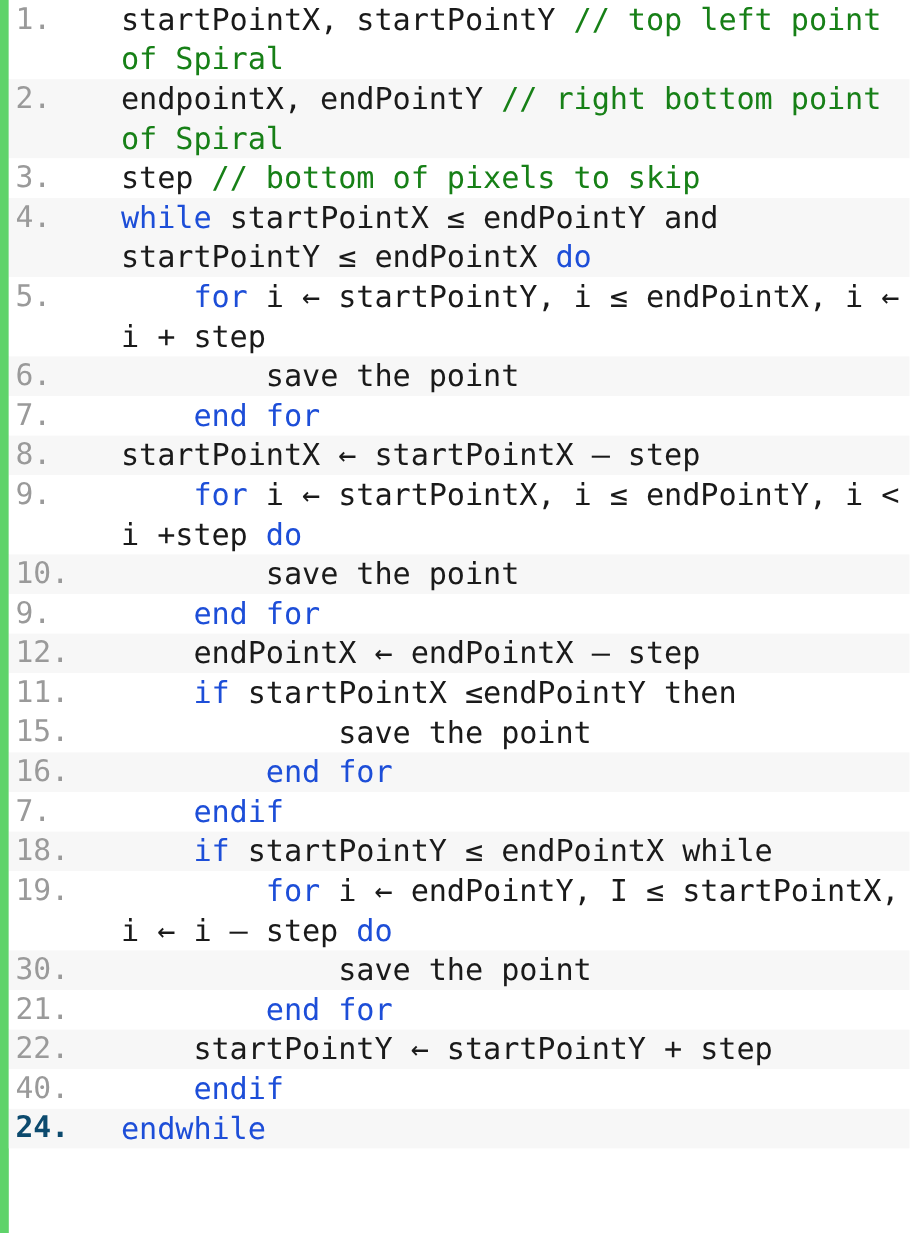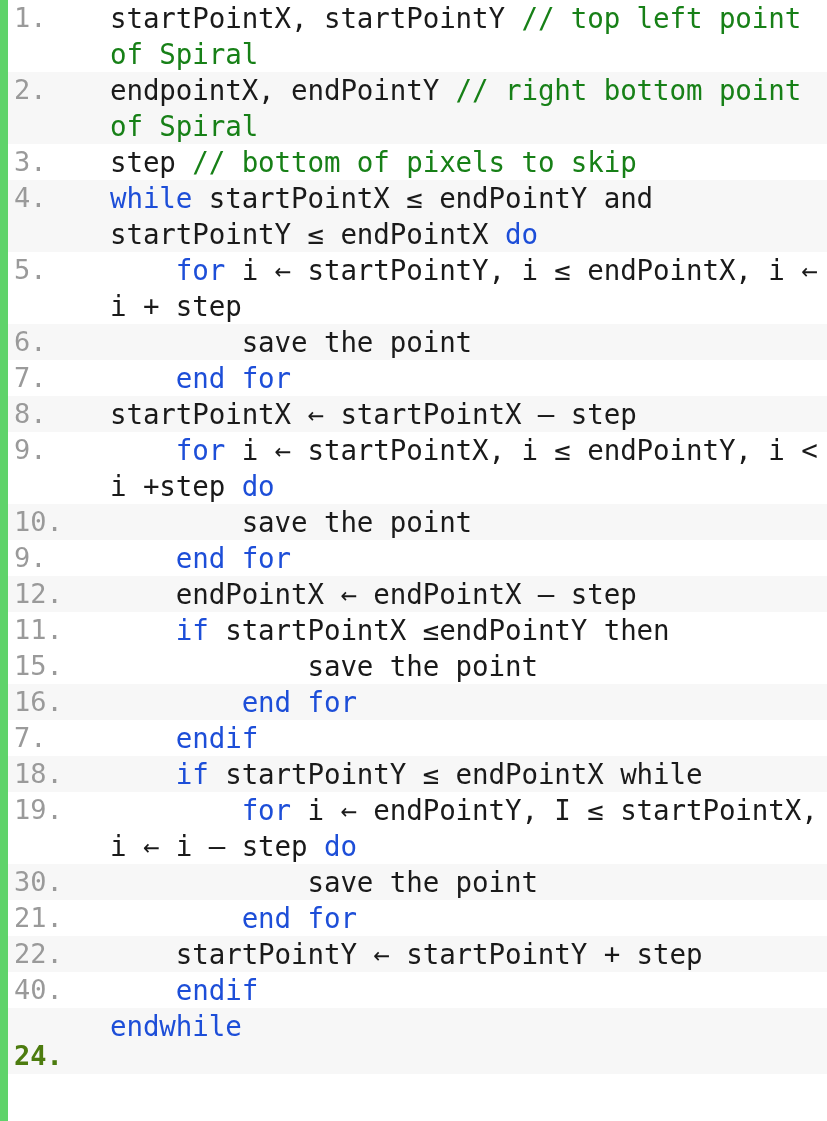--- a/index.html
+++ b/index.html
@@ -45,23 +45,22 @@
     box-sizing: border-box;
     padding-left: 6px;
     color: #9a9a9a;
     font-size: 27px;
     line-height: 36px;
     text-align: left;
     user-select: none;
     -webkit-user-select: none;
   }
   .ln.strong {
-    color: #4d7c0f;
+    color: #0c4a6e;
     font-weight: bold;
-    margin-top: 30px;
   }
 
   .src {
     flex: 1 1 auto;
     min-width: 0;
     padding-right: 4px;
     white-space: pre-wrap;
     overflow-wrap: break-word;
     word-break: break-word;
     letter-spacing: -0.1px;

